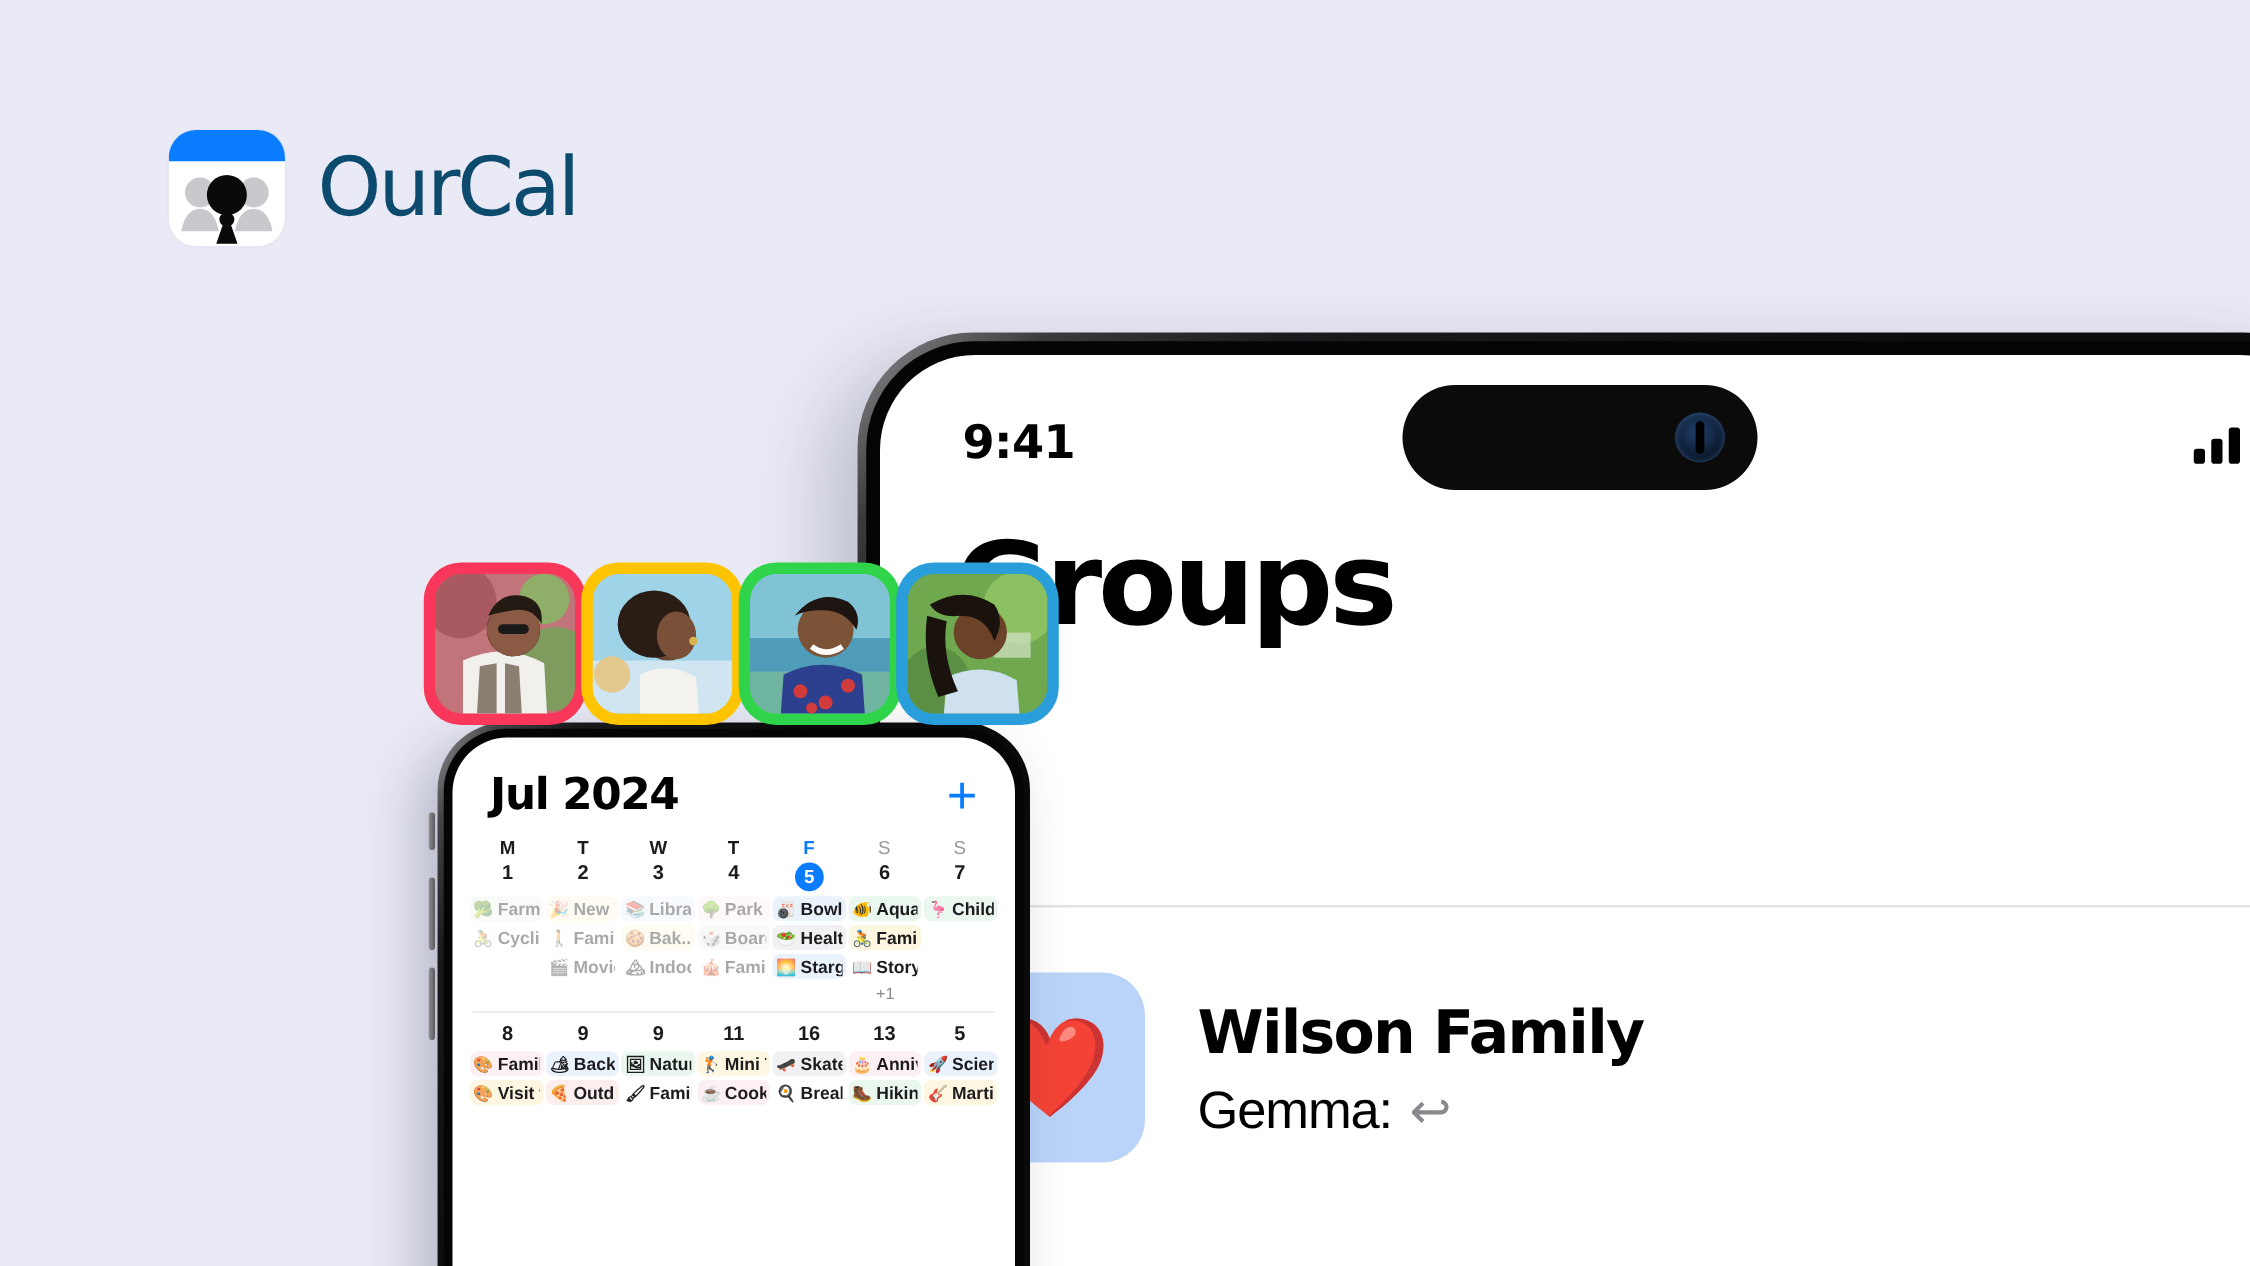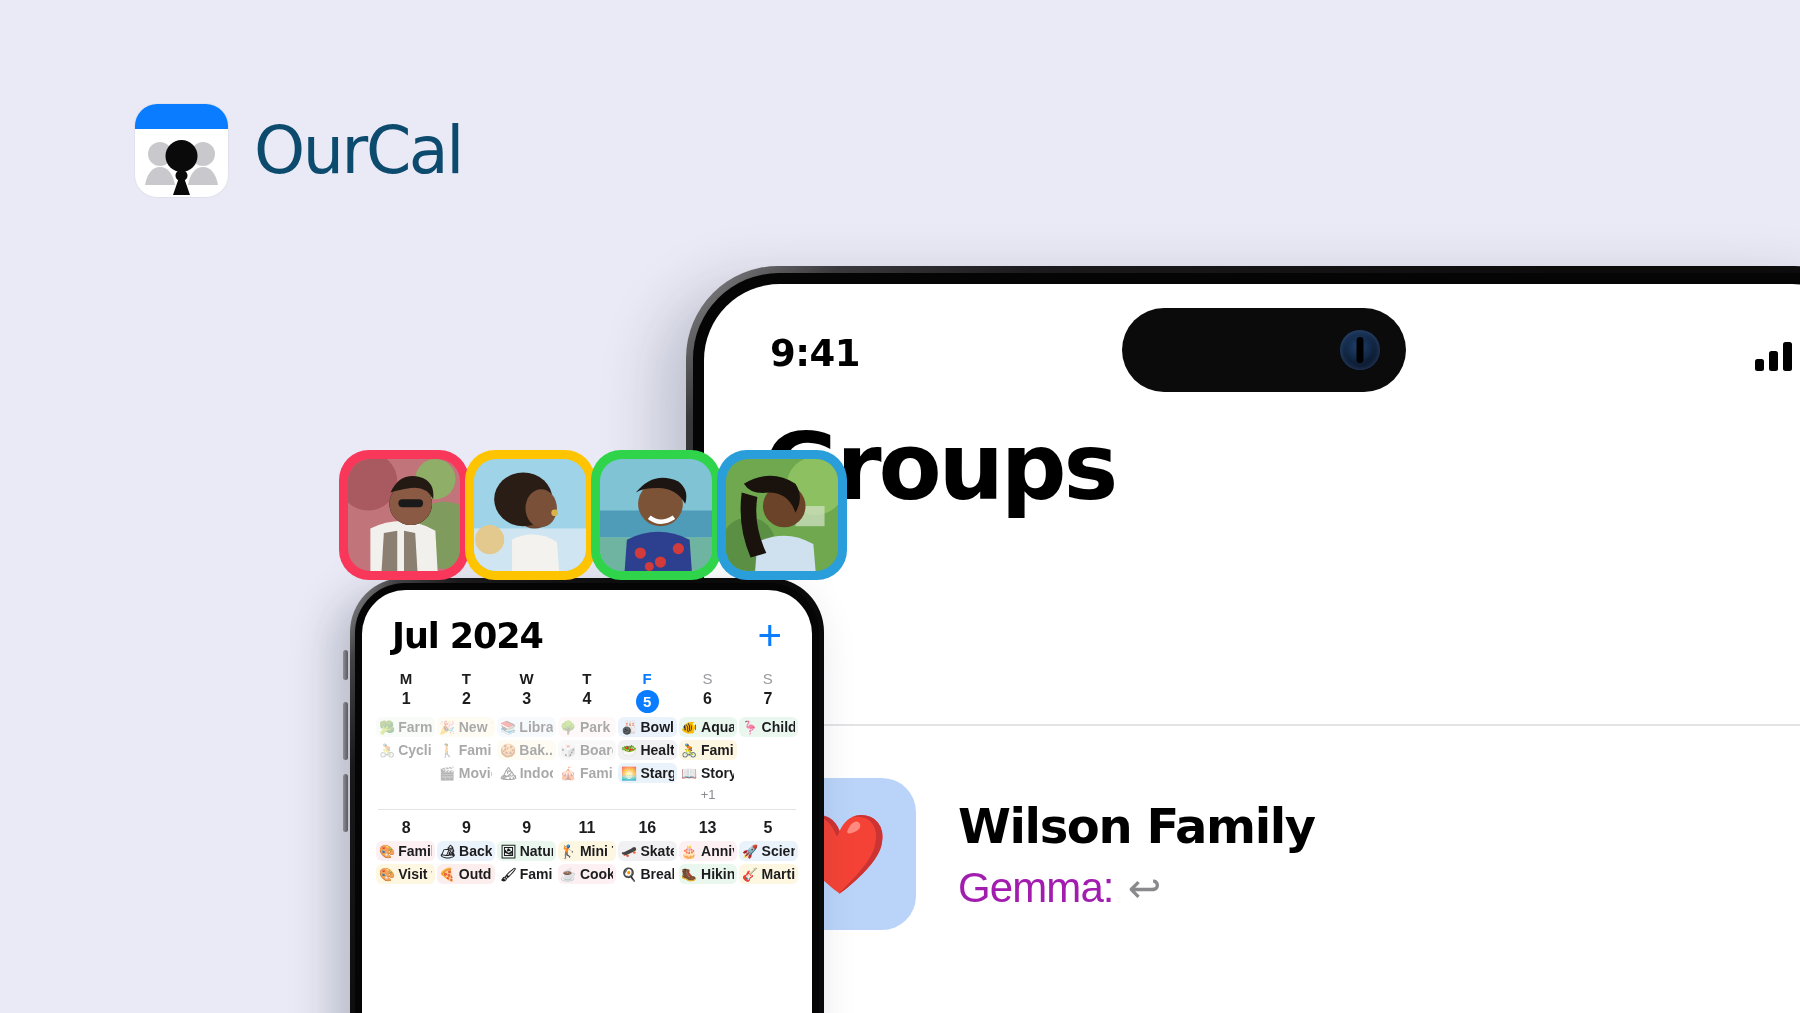--- a/index.html
+++ b/index.html
@@ -75,21 +75,21 @@
   .group-avatar {
     width:152px; height:152px; border-radius:34px; background:#bad4f9;
     display:flex; align-items:center; justify-content:center; flex:0 0 auto;
     font-size:78px; line-height:1;
   }
   .group-meta { margin-left:42px; }
   .group-name { font-size:48px; font-weight:bold; color:#000; letter-spacing:-1.4px;
                 font-family:"DejaVu Sans", sans-serif; line-height:1.25; }
   .group-sub { font-size:42px; color:#8a8a8e; letter-spacing:-0.9px; margin-top:8px;
                display:flex; align-items:center; gap:14px; white-space:nowrap; }
-  .group-sub .who { color:#a21caf; }
+  .group-sub .who { color:#000000; }
   .reply-arrow { color:#8a8a8e; font-size:40px; }
 
   
   #phone-front {
     position:absolute; left:350px; top:578px; width:474px; height:560px;
     border-radius:54px;
     background:linear-gradient(120deg,#9a9a9d 0%,#434345 6%,#19191b 14%,#0a0a0b 38%,#0a0a0b 100%);
     padding:5px;
     box-shadow:-16px 14px 44px rgba(40,42,70,0.26);
   }

